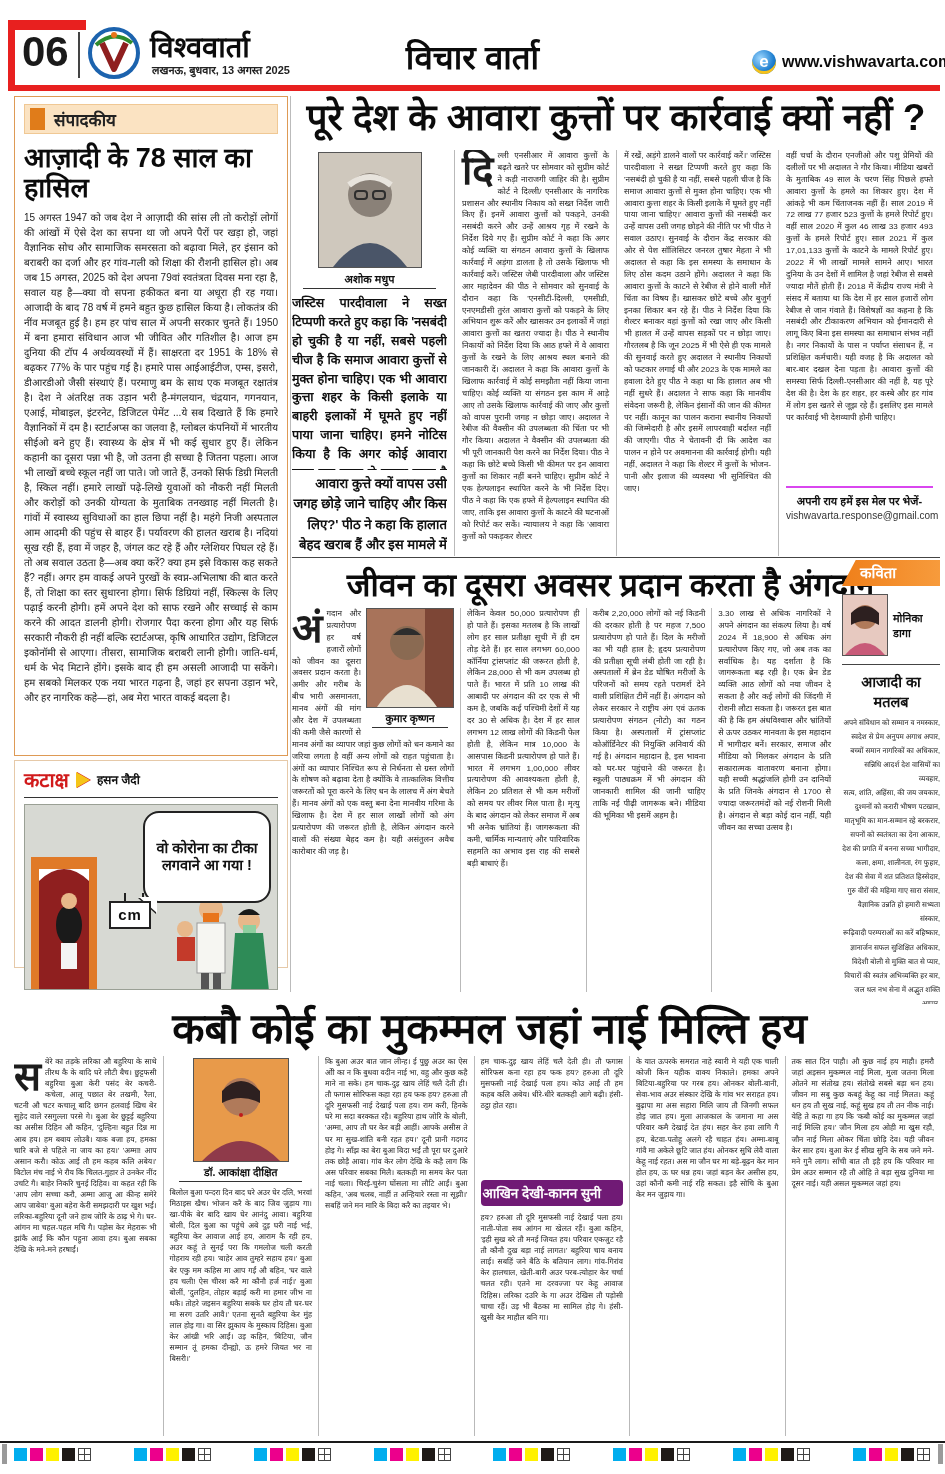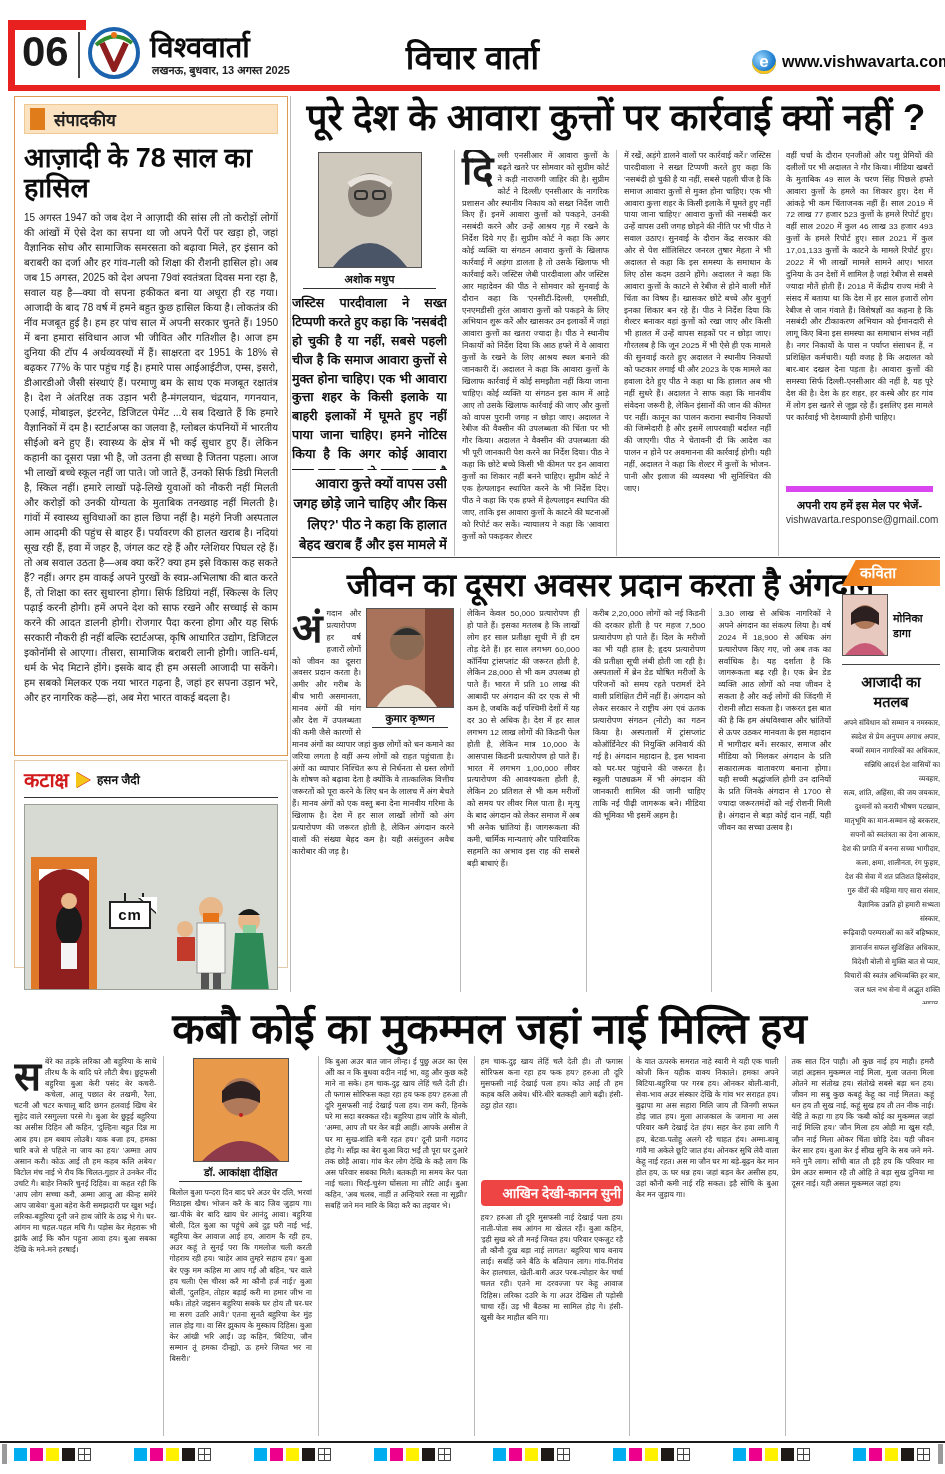--- a/index.html
+++ b/index.html
@@ -73,21 +73,21 @@
   .photo-cap { text-align:center; font-weight:bold; font-size:11px; padding:3px 5px 2px; }
   .cap-rule { height:1px; background:#333; margin:0 auto 5px; width:86%; }
 
   .main-cols { left:292px; top:150px; width:648px; height:406px; }
   .main-cols .col { height:406px; padding:0 7px; }
   .main-cols .col:first-child { padding-left:0; }
   .col-1 { flex:0 0 162px; }
   .col-x { flex:1; }
   .intro-bold { font-size:12.6px; font-weight:bold; line-height:1.5; text-align:justify; }
   .pull-quote { font-size:13.2px; font-weight:bold; line-height:1.55; text-align:right; margin-top:4px; }
-  .feedback { border-top:6px solid #d946ef; margin-top:6px; padding-top:5px; text-align:center; }
+  .feedback { border-top:2px solid #d946ef; margin-top:6px; padding-top:5px; text-align:center; }
   .feedback-label { font-size:11px; font-weight:bold; }
   .feedback-email { font-size:10px; color:#333; margin-top:2px; }
 
   .mid-rule { left:292px; top:557px; width:648px; height:1px; background:#444; }
 
   .organ-headline { left:292px; top:562px; width:545px; text-align:center; font-size:32px; font-weight:bold; color:#0b0b0b;margin-left:46px; }
   .organ-cols { left:292px; top:608px; width:545px; height:384px; }
   .organ-cols .col { height:384px; padding:0 6px; flex:1; }
   .organ-cols .col:first-child { flex:0 0 168px; padding-left:0; }
   .organ-photo { float:right; width:88px; margin:0 0 3px 5px; }
@@ -105,21 +105,21 @@
   .poem-title { font-size:14.5px; font-weight:bold; text-align:center; margin-bottom:5px; }
   .poem-lines { font-size:7.2px; line-height:1.95; text-align:right; color:#1c1c1c; overflow:hidden; height:288px; }
 
   
   .bottom-headline { left:0; top:998px; width:945px; text-align:center; font-size:42px; font-weight:bold; color:#0b0b0b;margin-left:17px; }
   .bottom-cols { left:14px; top:1056px; width:926px; height:380px; }
   .bottom-cols .col { flex:1; height:380px; padding:0 6px; }
   .bottom-cols .col:first-child { padding-left:0; }
   .bottom-txt { font-size:7.6px; line-height:1.46; text-align:justify; color:#1c1c1c; }
   .sub-head-box {
-    background:#ef4444; color:#fff; font-weight:bold; font-size:13.5px; text-align:right;
+    background:#701a75; color:#fff; font-weight:bold; font-size:13.5px; text-align:left;
     border-radius:4px; padding:4px 2px; margin:6px 0;
   }
 
   
   .bottom-rule { left:0; top:1441px; width:945px; height:2px; background:#1a1a1a; }
   .cmyk-row { left:14px; top:1448px; width:916px; display:flex; justify-content:space-between; }
   .cmyk-group { display:flex; gap:3px; }
   .cmyk-sq { width:13px; height:13px; display:inline-block; }
   .reg-mark { width:13px; height:13px; display:inline-block; border:1px solid #444;
     background:
@@ -188,20 +188,21 @@
       <rect x="172" y="118" width="28" height="50" fill="#f6f6f2" stroke="#999"></rect>
       <circle cx="160" cy="124" r="8" fill="#e8b88a"></circle>
       <rect x="152" y="132" width="18" height="24" fill="#c43a2a"></rect>
       <circle cx="224" cy="116" r="11" fill="#e8b88a"></circle>
       <path d="M213 110 Q224 98 235 110" fill="#1a1a1a"></path>
       <rect x="218" y="120" width="13" height="8" fill="#8fd0a0"></rect>
       <path d="M210 128 L238 128 L244 186 L206 186 Z" fill="#2e8b57"></path>
       <rect x="176" y="168" width="8" height="18" fill="#555"></rect>
       <rect x="188" y="168" width="8" height="18" fill="#555"></rect>
     </svg>
+    <div class="bubble">वो कोरोना का टीका लगवाने आ गया !</div>
     <div class="bubble-tail"></div>
     <div class="cm-sign">cm</div>
   </div>
 </div>
 
 <div class="abs v-rule"></div>
 
 <div class="abs headline-main">पूरे देश के आवारा कुत्तों पर कार्रवाई क्यों नहीं ?</div>
 
 <div class="abs cols main-cols">

